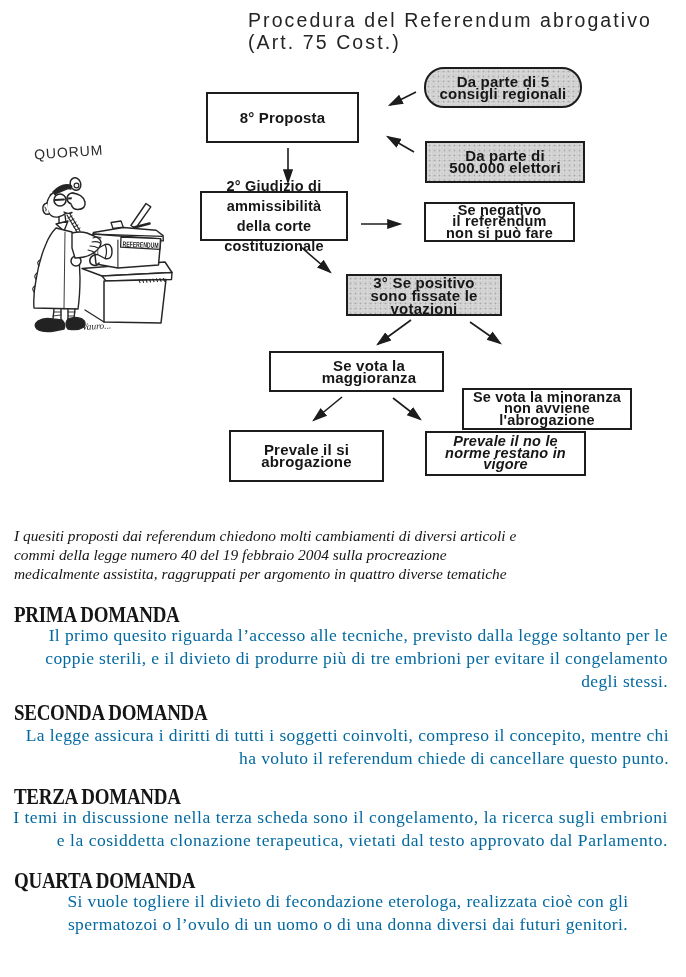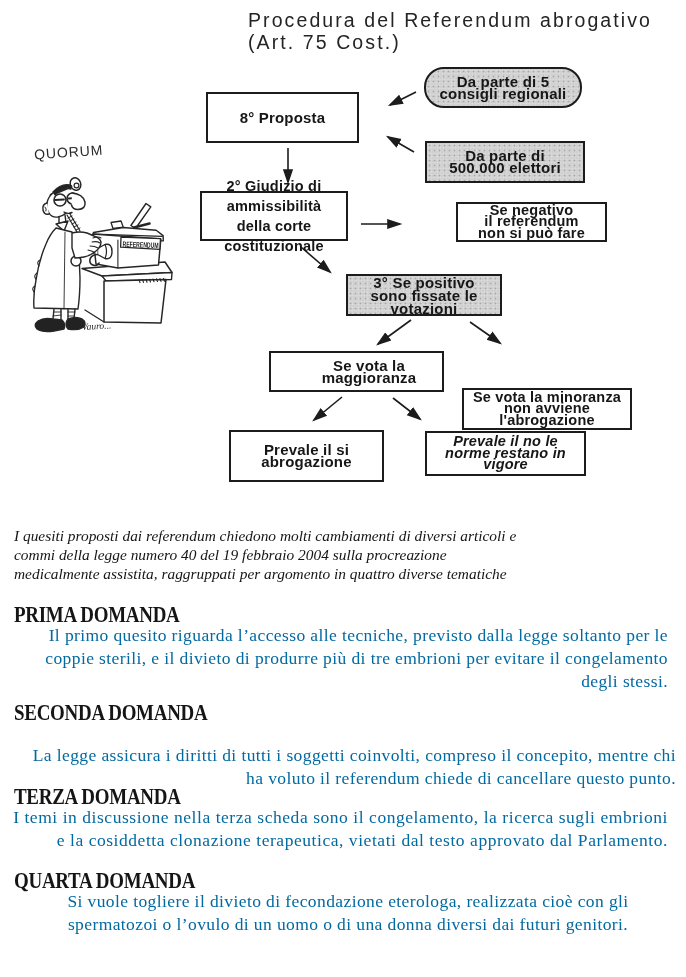--- a/index.html
+++ b/index.html
@@ -17,21 +17,21 @@
 </head>
 <body>
 <div id="page">
 
   <div style="position:absolute;left:450px;top:9px;transform:translateX(-50%);white-space:nowrap;text-align:left;font-size:19.5px;letter-spacing:2.1px;color:#242424;line-height:22px;">Procedura del Referendum abrogativo<br>(Art. 75 Cost.)</div>
 
   <div class="box" style="left:206px;top:92px;width:149px;height:47px;">8° Proposta</div>
   <div class="box" style="left:200px;top:191px;width:144px;height:46px;font-size:14.5px;line-height:20px;">2° Giudizio di<br>ammissibilità<br>della corte<br>costituzionale</div>
   <div class="box gray" style="left:424px;top:67px;width:154px;height:37px;border-radius:20px;">Da parte di 5<br>consigli regionali</div>
   <div class="box gray" style="left:425px;top:141px;width:156px;height:38px;">Da parte di<br>500.000 elettori</div>
-  <div class="box" style="left:424px;top:202px;width:147px;height:36px;font-size:14.5px;line-height:11.5px;margin-left:32px;">Se negativo<br>il referendum<br>non si può fare</div>
+  <div class="box" style="left:424px;top:202px;width:147px;height:36px;font-size:14.5px;line-height:11.5px;">Se negativo<br>il referendum<br>non si può fare</div>
   <div class="box gray" style="left:346px;top:274px;width:152px;height:38px;line-height:13px;">3° Se positivo<br>sono fissate le<br>votazioni</div>
   <div class="box" style="left:269px;top:351px;width:146px;height:37px;padding-left:25px;">Se vota la<br>maggioranza</div>
   <div class="box" style="left:462px;top:352px;width:166px;height:38px;font-size:14.5px;line-height:11.5px;margin-top:36px;">Se vota la minoranza<br>non avviene<br>l'abrogazione</div>
   <div class="box" style="left:229px;top:430px;width:151px;height:48px;">Prevale il si<br>abrogazione</div>
   <div class="box" style="left:425px;top:431px;width:157px;height:41px;font-size:14.5px;line-height:11.5px;font-style:italic;">Prevale il no le<br>norme restano in<br>vigore</div>
 
   <svg width="686" height="520" style="position:absolute;left:0;top:0;" viewBox="0 0 686 520">
     <defs>
       <marker id="ah" markerWidth="10" markerHeight="8" refX="8" refY="4" orient="auto">
         <path d="M0,0.8 L9.5,4 L0,7.2 z" fill="#1c1c1c"></path>
@@ -126,20 +126,20 @@
       <text x="62" y="160" font-family="Liberation Serif" font-size="9.5" font-style="italic" fill="#222" stroke="none" transform="rotate(-3 62 160)">Vauro...</text>
     </g>
   </svg>
 
   <div style="position:absolute;left:14px;top:526px;width:560px;font-family:'Liberation Serif',serif;font-style:italic;font-size:15.4px;line-height:19px;color:#151515;">I quesiti proposti dai referendum chiedono molti cambiamenti di diversi articoli e<br>commi della legge numero 40 del 19 febbraio 2004 sulla procreazione<br>medicalmente assistita, raggruppati per argomento in quattro diverse tematiche</div>
 
   <h3 style="top:602px;">PRIMA DOMANDA</h3>
   <div class="par" style="left:0px;top:624px;width:668px;">Il primo quesito riguarda l’accesso alle tecniche, previsto dalla legge soltanto per le<br>coppie sterili, e il divieto di produrre più di tre embrioni per evitare il congelamento<br>degli stessi.</div>
 
   <h3 style="top:700px;">SECONDA DOMANDA</h3>
-  <div class="par" style="left:8px;top:724px;width:668px;margin-top:20px;">La legge assicura i diritti di tutti i soggetti coinvolti, compreso il concepito, mentre chi<br>ha voluto il referendum chiede di cancellare questo punto.</div>
+  <div class="par" style="left:1px;top:724px;width:668px;">La legge assicura i diritti di tutti i soggetti coinvolti, compreso il concepito, mentre chi<br>ha voluto il referendum chiede di cancellare questo punto.</div>
 
   <h3 style="top:784px;">TERZA DOMANDA</h3>
   <div class="par" style="left:0px;top:806px;width:668px;letter-spacing:0.55px;">I temi in discussione nella terza scheda sono il congelamento, la ricerca sugli embrioni<br>e la cosiddetta clonazione terapeutica, vietati dal testo approvato dal Parlamento.</div>
 
   <h3 style="top:868px;">QUARTA DOMANDA</h3>
   <div class="par" style="left:14px;top:890px;width:668px;text-align:center;">Si vuole togliere il divieto di fecondazione eterologa, realizzata cioè con gli<br>spermatozoi o l’ovulo di un uomo o di una donna diversi dai futuri genitori.</div>
 </div>
 
 </body></html>

